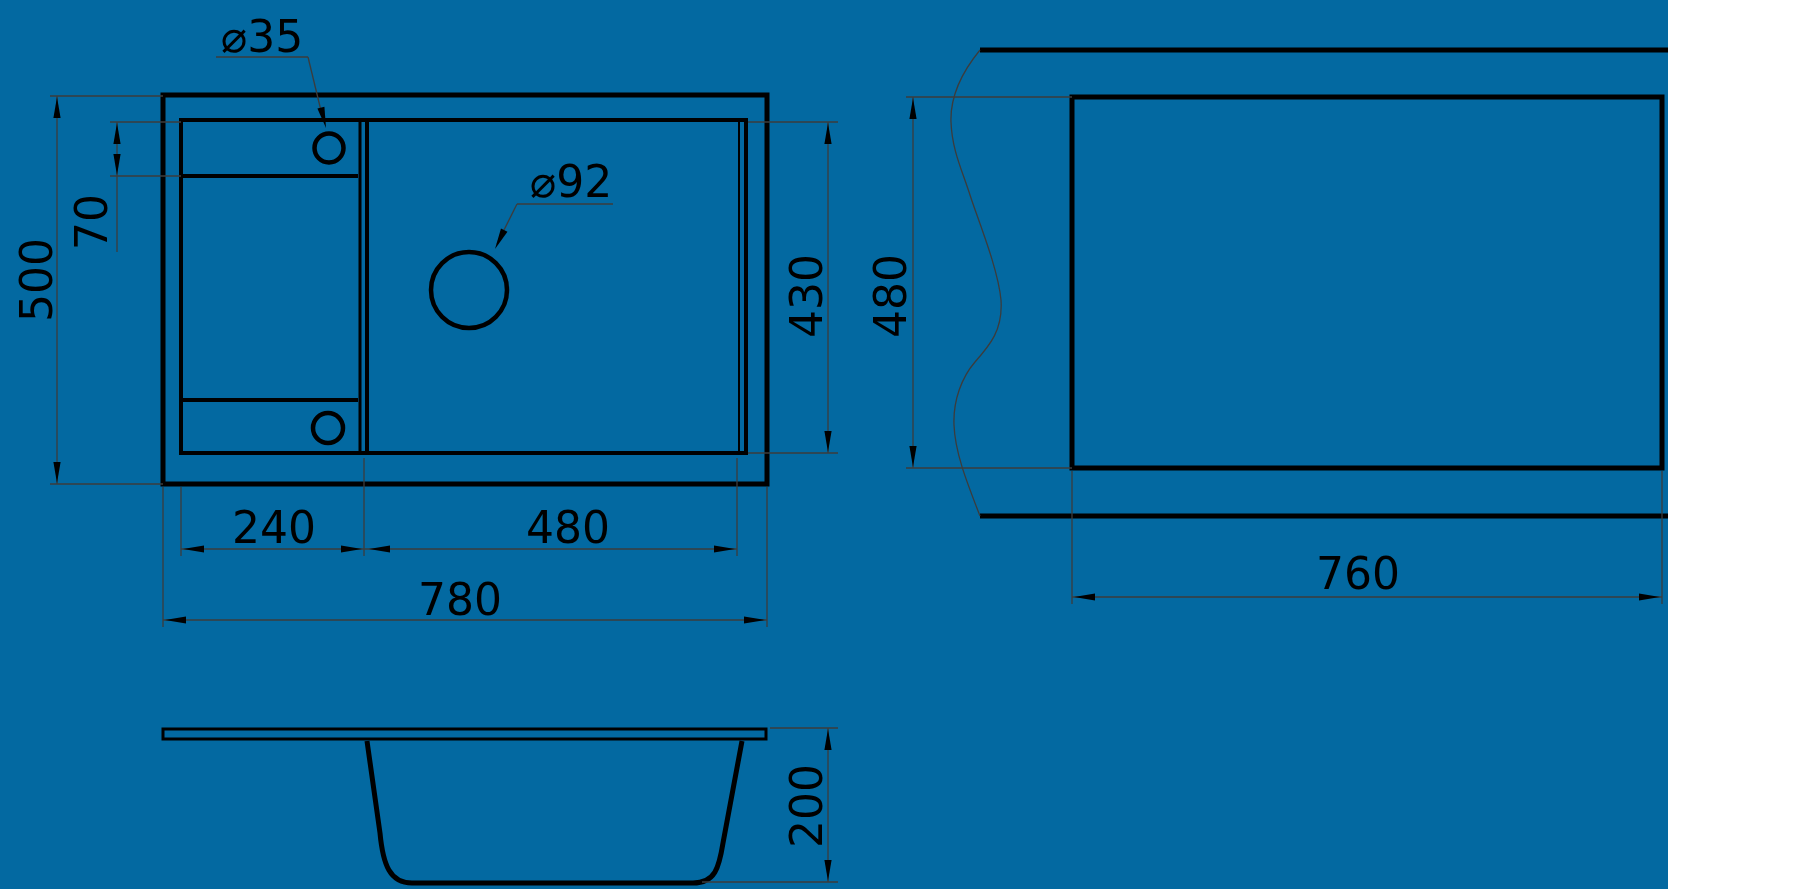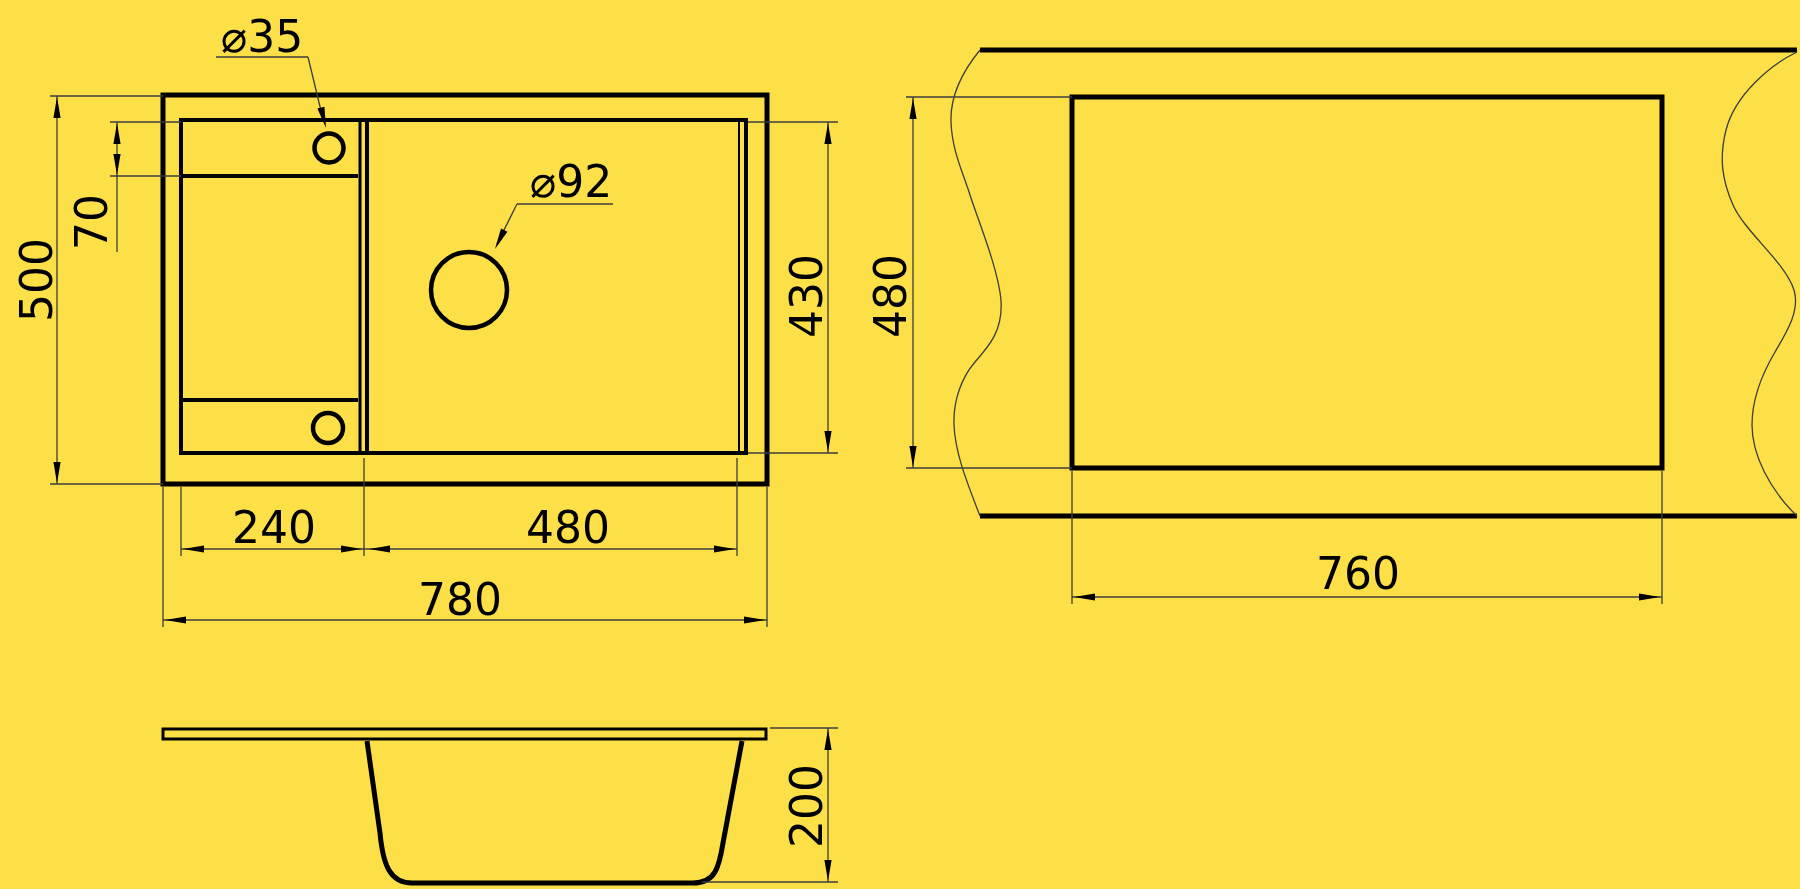--- a/index.html
+++ b/index.html
@@ -1,16 +1,16 @@
 <!DOCTYPE html>
 <html><head>
 <meta charset="utf-8">
 <style>
   html,body{margin:0;padding:0;background:#ffffff;}
-  .stage{width:1800px;height:889px;background:#fde047;position:relative;overflow:hidden;}
+  .stage{width:1668px;height:889px;background:#0369a1;position:relative;overflow:hidden;}
   svg{display:block;}
   .thick{stroke:#000;fill:none;}
   .thin{stroke:#3c3c3c;stroke-width:1.3;fill:none;}
   .dimtxt{font-family:"DejaVu Sans","Liberation Sans",sans-serif;font-size:44px;fill:#000;}
   .arr{fill:#000;stroke:none;}
 </style>
 </head>
 <body>
 
 <div class="stage">

